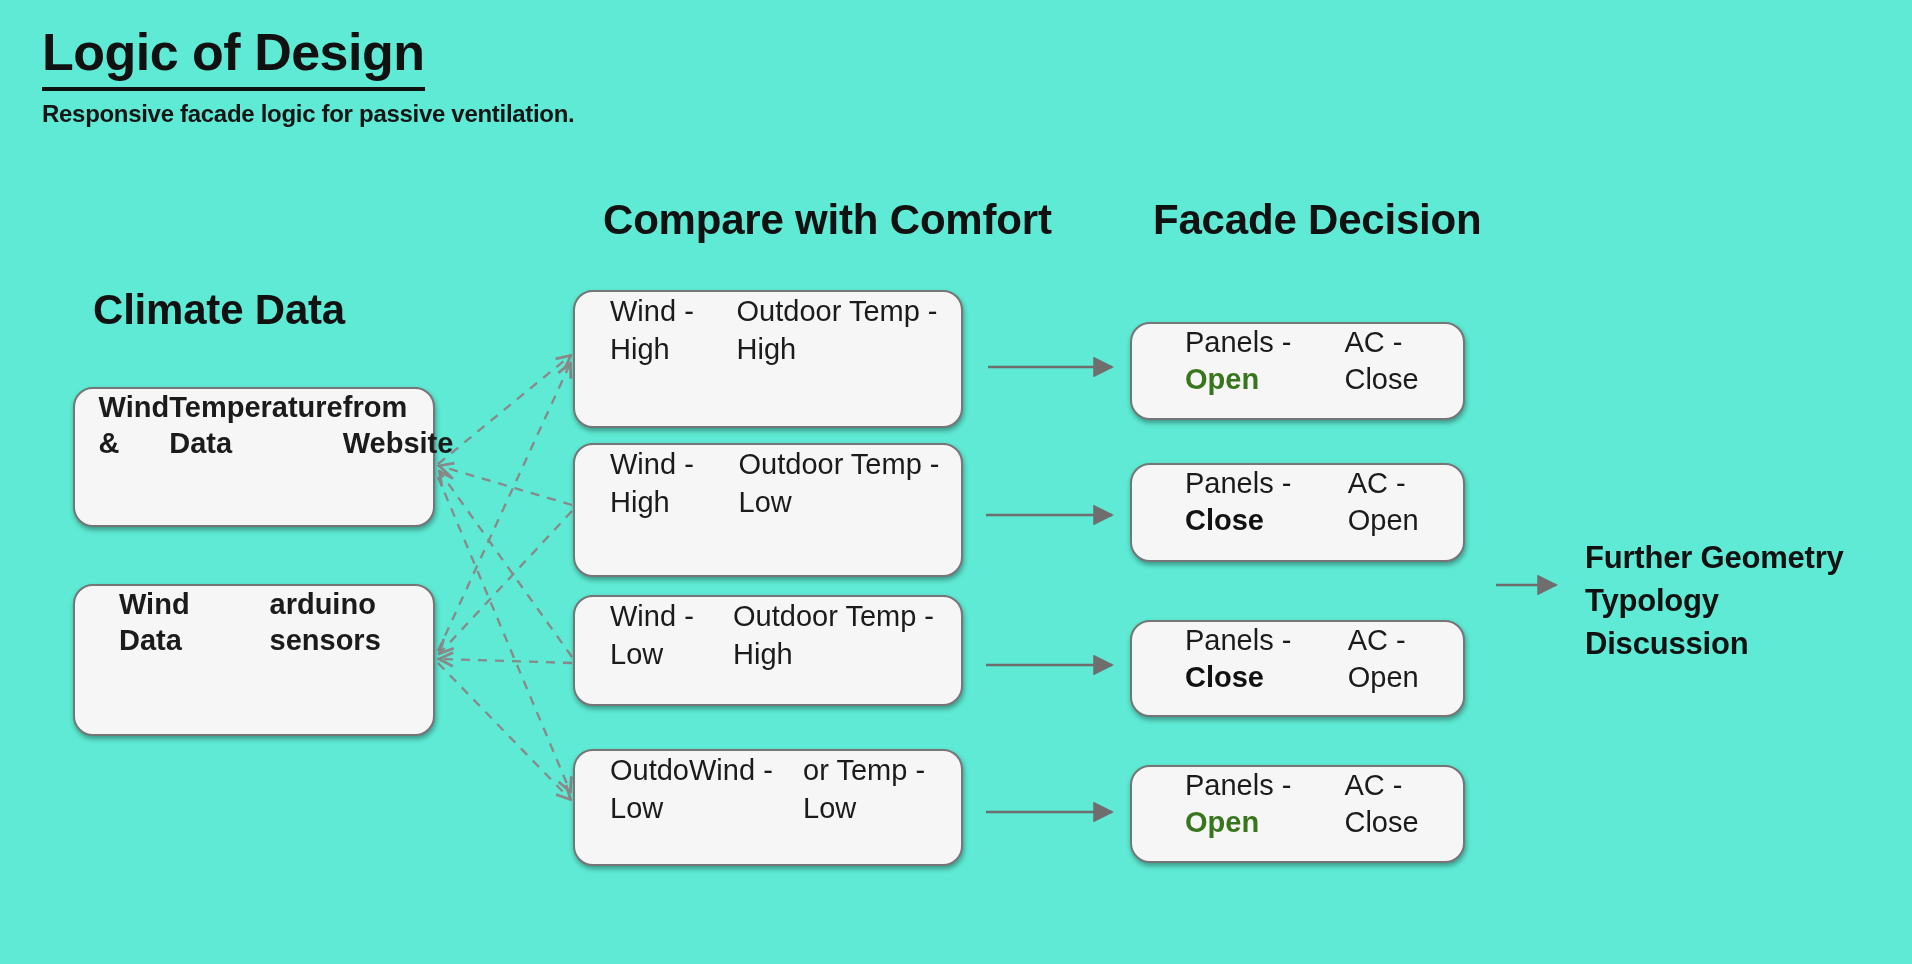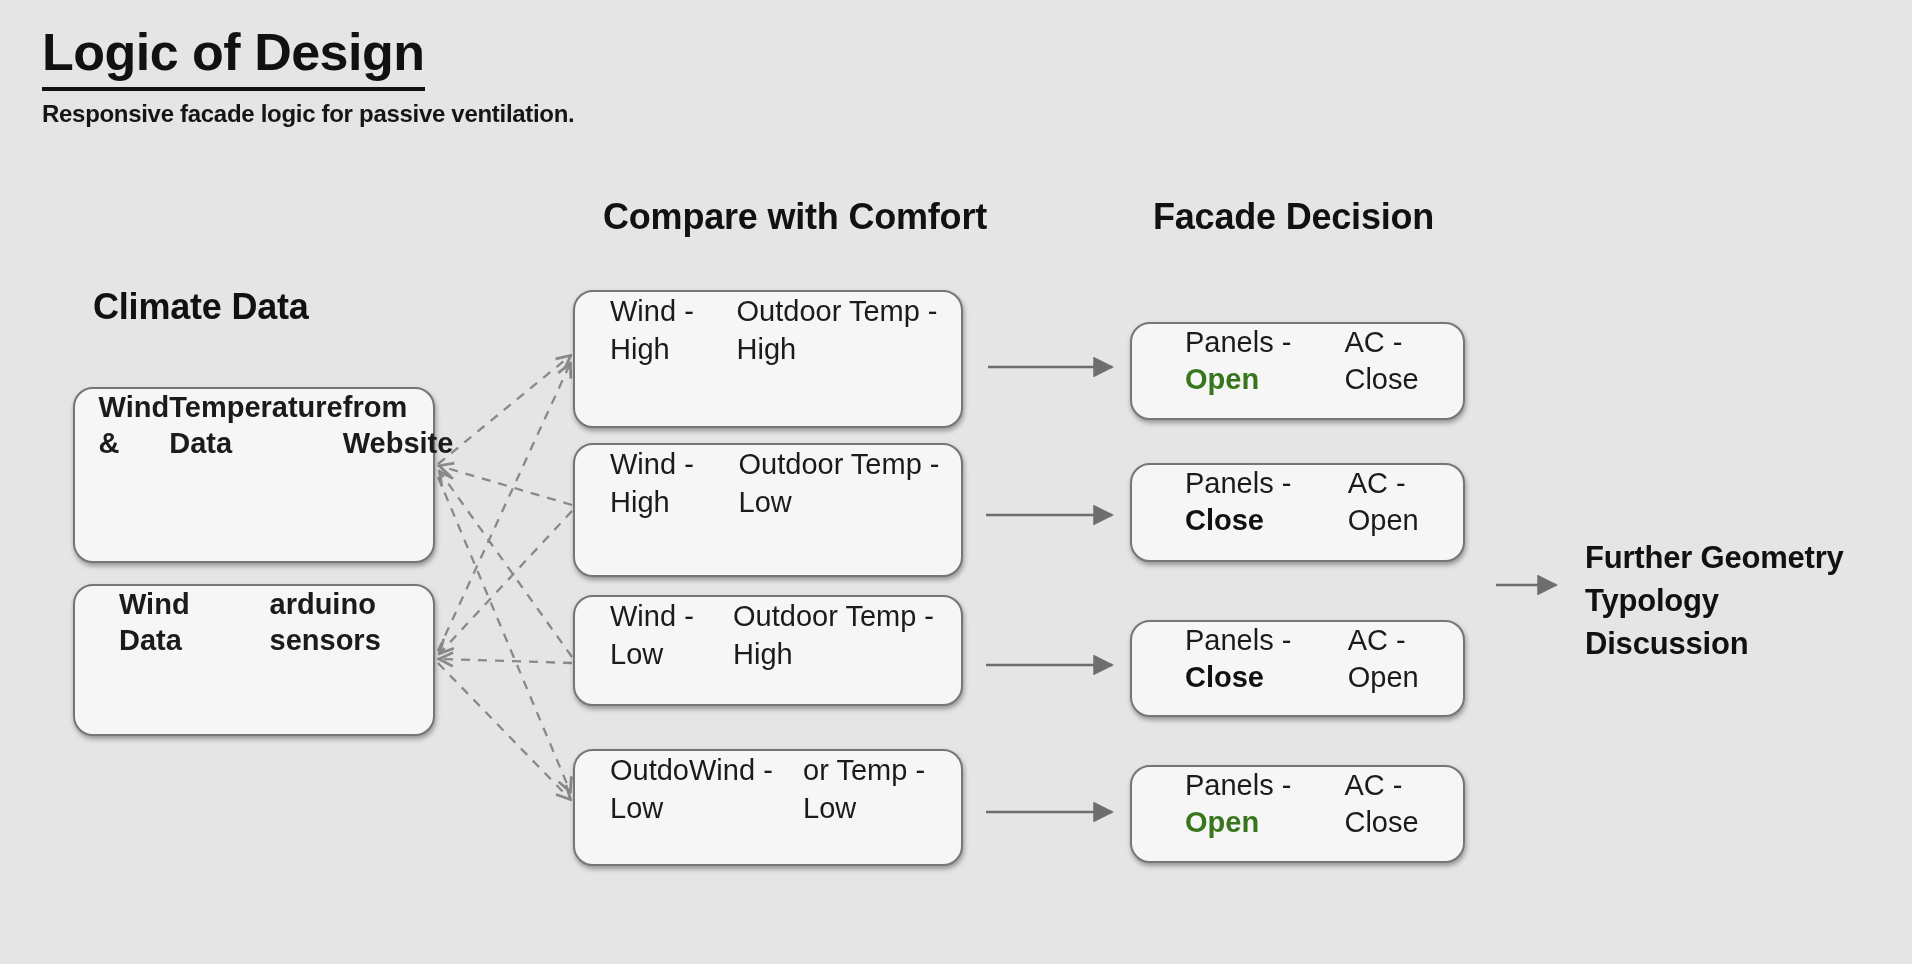--- a/index.html
+++ b/index.html
@@ -1,42 +1,42 @@
 <!DOCTYPE html>
 <html><head>
 <meta charset="utf-8">
 <style>
   html,body{margin:0;padding:0;background:#ffffff;}
   .canvas{
-    position:relative;width:1912px;height:964px;background:#e5e5e5;overflow:hidden;
+    position:relative;width:1912px;height:964px;background:#5eead4;overflow:hidden;
     font-family:"Liberation Sans","DejaVu Sans",sans-serif;color:#1b1b1b;
   }
   .page-title{
     position:absolute;left:42px;top:22px;margin:0;
     font-size:52px;font-weight:700;letter-spacing:-0.5px;color:#111;
     border-bottom:4px solid #111;padding-bottom:5px;display:inline-block;
   }
   .subtitle{
     position:absolute;left:42px;top:100px;margin:0;
     font-size:24px;font-weight:700;letter-spacing:-0.3px;color:#151515;
   }
   .col-header{
-    position:absolute;font-size:36px;font-weight:700;letter-spacing:-0.2px;color:#111;white-space:nowrap;
+    position:absolute;font-size:42px;font-weight:700;letter-spacing:-0.2px;color:#111;white-space:nowrap;
   }
   .h-climate{left:93px;top:286px;text-align:right;}
   .h-compare{left:603px;top:196px;}
   .h-decision{left:1153px;top:196px;}
   .connector-layer{position:absolute;left:0;top:0;z-index:1;pointer-events:none;}
   .box{
     position:absolute;z-index:2;background:#f6f6f6;border:2px solid #767676;border-radius:20px;
     box-shadow:1px 3px 5px rgba(0,0,0,.35);
     display:flex;flex-direction:row;justify-content:center;box-sizing:border-box;
   }
   .left-box{left:73px;width:362px;font-weight:700;font-size:29px;line-height:36px;padding-left:44px;}
-  .lb1{top:387px;height:176px;}
+  .lb1{top:387px;height:140px;}
   .lb2{top:584px;height:152px;gap:48px;}
   .mid-box{left:573px;width:390px;font-size:29px;line-height:38px;font-weight:400;padding-left:35px;}
   .mb1{top:290px;height:138px;}
   .mb2{top:443px;height:134px;}
   .mb3{top:595px;height:111px;}
   .mb4{top:749px;height:117px;}
   .right-box{left:1130px;width:335px;font-size:29px;line-height:37px;font-weight:400;padding-left:53px;}
   .rb1{top:322px;height:98px;}
   .rb2{top:463px;height:99px;}
   .rb3{top:620px;height:97px;}

